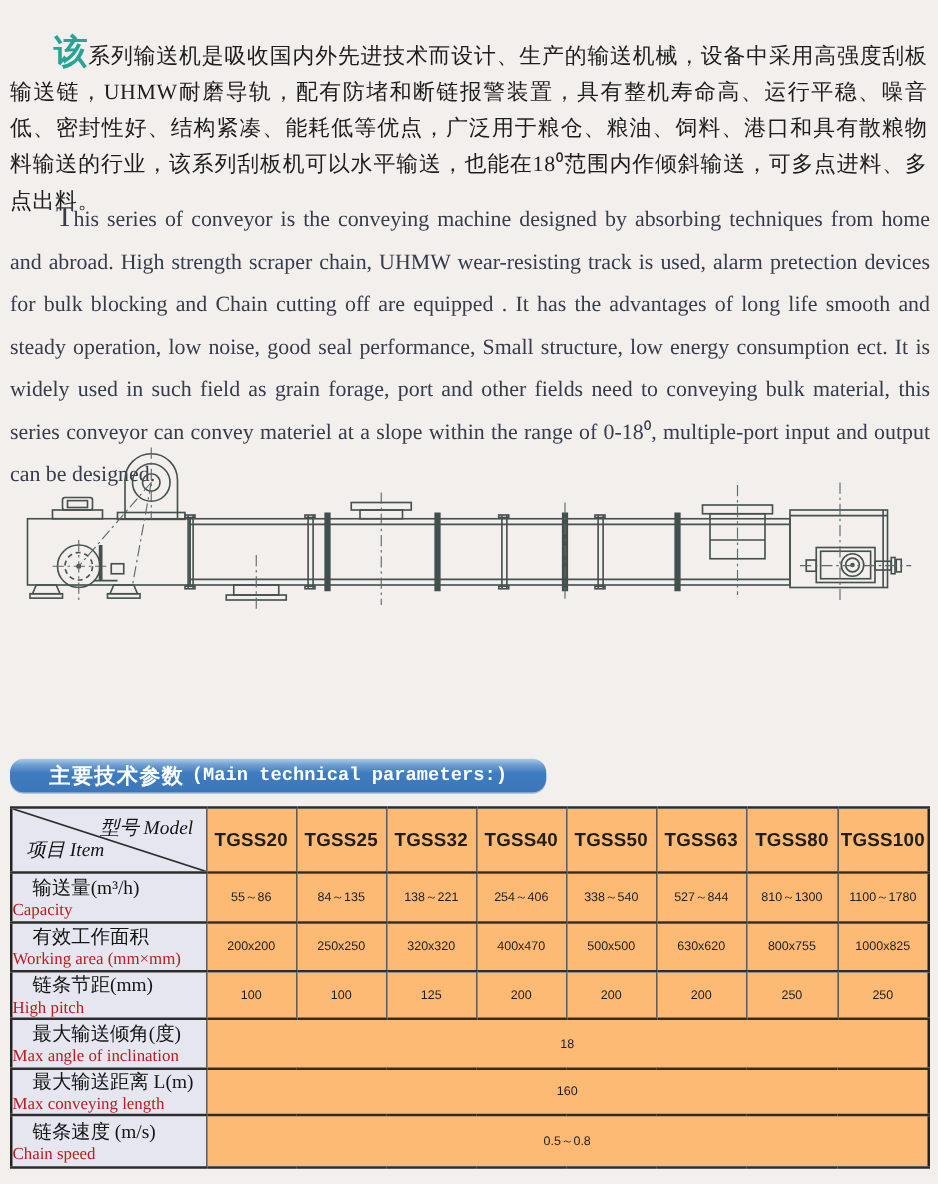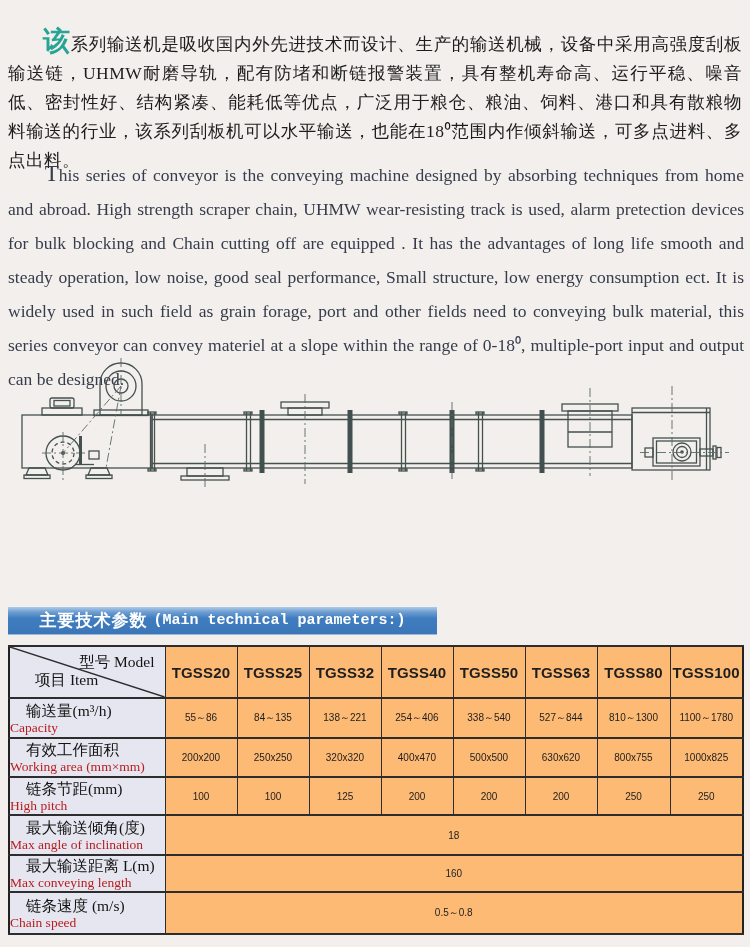--- a/index.html
+++ b/index.html
@@ -29,20 +29,21 @@
   .intro-en .lead{font-size:23px;line-height:1;}
   
   .drawing-wrap{position:absolute;left:15px;top:352px;width:720px;height:140px;}
   
   .banner{
     position:absolute;left:8px;top:607px;width:429px;height:27px;
     background:linear-gradient(to bottom,#aecbe7 0%,#6f9fd2 18%,#3f7dc0 42%,#3b76b8 100%);
     color:#fff;display:flex;align-items:center;justify-content:center;
     font-weight:bold;letter-spacing:1px;
     box-shadow:0 1px 0 #9db9d8;
+    border-radius:11px;
   }
   .banner .zh{font-size:17px;margin-right:6px;}
   .banner .en{font-size:15px;font-family:"Liberation Mono","DejaVu Sans Mono",monospace;letter-spacing:0;}
   
   table.params{
     position:absolute;left:8px;top:645px;width:734px;height:287px;
     border-collapse:collapse;table-layout:fixed;
     font-family:"Liberation Sans",sans-serif;
   }
   table.params td{
@@ -51,24 +52,24 @@
   }
   table.params{border:2.5px solid #222;}
   table.params td{border-top-width:2px;border-bottom-width:2px;}
   td.labelcell,td.corner{background:#e6e6f1;}
   td.model,td.val{background:#fdba74;text-align:center;vertical-align:middle;}
   td.model{font-size:15px;font-weight:600;letter-spacing:.2px;}
   td.val{font-size:10px;}
   td.labelcell{vertical-align:middle;padding:2px 4px 2px 6px;}
   .lab-zh{font-size:15.5px;line-height:19px;color:#141414;font-family:"Liberation Serif",serif;padding-left:16px;}
   .lab-en{font-size:13.5px;line-height:16px;color:#b91c1c;font-family:"Liberation Serif",serif;white-space:nowrap;}
-  td.corner{position:relative;}
+  td.corner{position:relative;font-style:italic;}
   td.corner svg{position:absolute;left:0;top:0;width:100%;height:100%;}
   .c-top{position:absolute;top:5px;right:10px;font-size:15.5px;font-family:"Liberation Serif",serif;color:#141414;}
-  .c-bot{position:absolute;bottom:6px;left:25px;font-size:15.5px;font-family:"Liberation Serif",serif;color:#141414;}
+  .c-bot{position:absolute;bottom:6px;left:11px;font-size:15.5px;font-family:"Liberation Serif",serif;color:#141414;}
   
   tr.rh0{height:52px;} tr.rh1{height:40px;} tr.rh2{height:39px;}
   tr.rh3{height:38px;} tr.rh4{height:40px;} tr.rh5{height:36px;} tr.rh6{height:42px;margin-left:48px;}
   
   .ln{stroke:#44514f;stroke-width:1.3;fill:none;}
   .cl{stroke:#5a6a68;stroke-width:.9;fill:none;stroke-dasharray:9 3 2 3;}
 </style>
 </head>
 <body>
 

